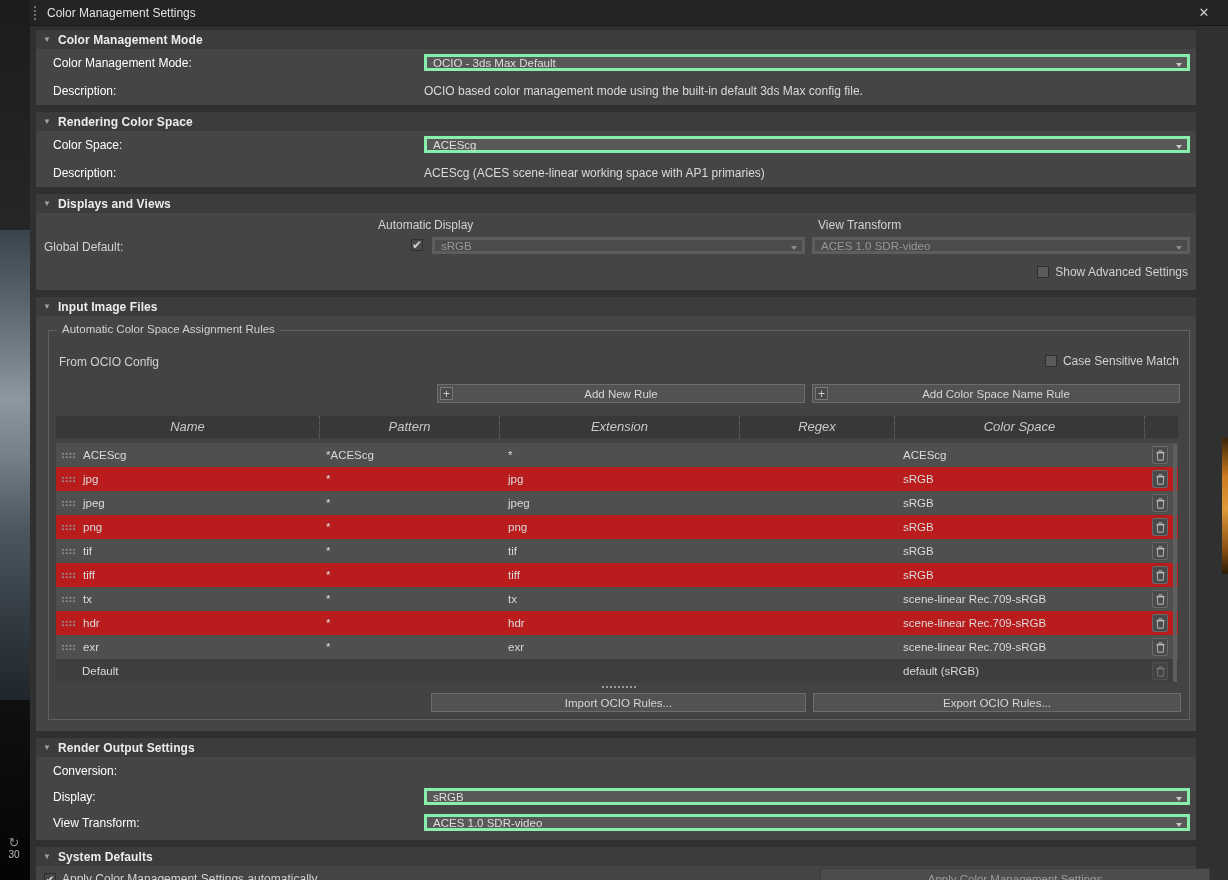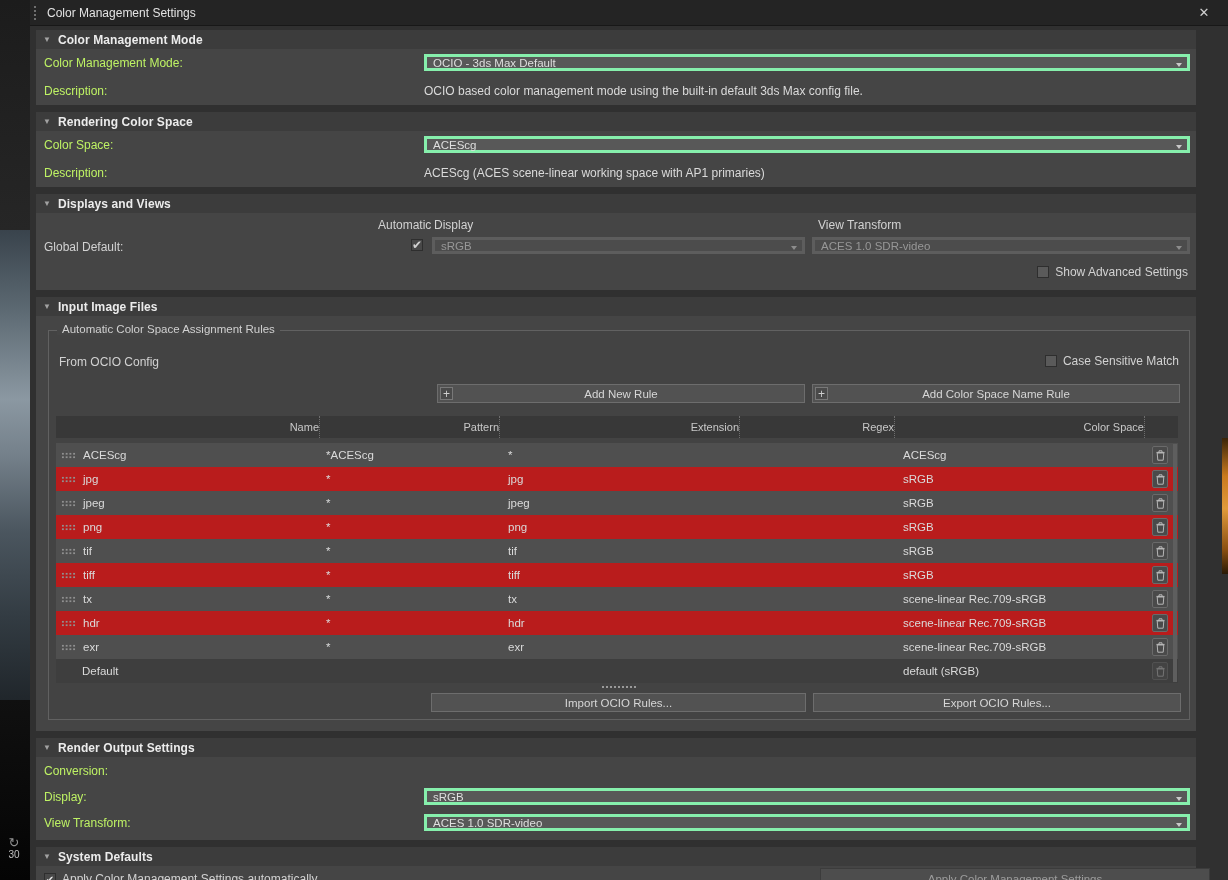--- a/index.html
+++ b/index.html
@@ -41,21 +41,21 @@
 
   .content { position:absolute; top:27px; left:0; right:0; bottom:0; padding:3px 32px 0 6px; }
 
   .rollout { margin-bottom:7px; background:#454545; }
   .rollout-header { height:19px; background:#3c3c3c; display:flex; align-items:center; padding-left:7px; gap:7px; cursor:pointer; }
   .rollout-header .tri { font-size:8px; color:#a2a2a2; line-height:8px; }
   .rollout-header .rtitle { font-size:12px; font-weight:bold; color:#ececec; letter-spacing:.1px; }
   .rbody { position:relative; }
 
   .frow { display:flex; align-items:center; height:17px; }
-  .flabel { flex:0 0 388px; padding-left:8px; font-size:12px; color:#bef264; }
+  .flabel { flex:0 0 388px; padding-left:17px; font-size:12px; color:#ffffff; }
   .fvalue { font-size:12px; color:#dadada; }
 
   .combo { position:relative; height:17px; background:#585858; border:3px solid #86efac;
            display:flex; align-items:center; padding:0 18px 0 6px; font-size:11.5px; color:#dedede; cursor:pointer; }
   .combo .arrow { position:absolute; right:5px; top:6px; width:0; height:0;
                   border-left:3.5px solid transparent; border-right:3.5px solid transparent; border-top:4.5px solid #c9c9c9; }
   .combo.grow { flex:1; margin-right:6px; }
   .combo.disabled { background:#4c4c4c; border-color:#5d5d5d; color:#979797; cursor:default; }
   .combo.disabled .arrow { border-top-color:#8c8c8c; }
 
@@ -77,22 +77,22 @@
   .gb-label { position:absolute; top:-8px; left:8px; background:#454545; padding:0 5px; font-size:11.5px; color:#d0d0d0; }
 
   .addrow { position:absolute; left:388px; top:53px; display:flex; gap:7px; }
   .addbtn { position:relative; width:368px; height:19px; background:#525252; border:1px solid #6d6d6d;
             color:#d6d6d6; font-size:11.5px; font-family:inherit; cursor:pointer; }
   .addbtn .plusbox { position:absolute; left:2px; top:2px; width:13px; height:13px; border:1px solid #787878;
                      background:#4a4a4a; line-height:12px; font-size:12px; color:#cfcfcf; text-align:center; }
 
   .thead { position:absolute; left:7px; top:85px; width:1122px; height:22px; background:#383838;
            display:grid; grid-template-columns:264px 180px 240px 155px 250px 33px; }
-  .thead .hc { font-size:11px; color:#c8c8c8; text-align:right; line-height:22px; height:22px;
-               border-right:1px dotted #6d6d6d; overflow:hidden; cursor:pointer; }
+  .thead .hc { font-size:13px; color:#c8c8c8; text-align:center; line-height:22px; height:22px;
+               border-right:1px dotted #6d6d6d; overflow:hidden; cursor:pointer;font-style:italic; }
   .thead .hc:last-child { border-right:none; }
 
   .tbody { position:absolute; left:7px; top:112px; width:1122px; }
   .trow { display:grid; grid-template-columns:264px 180px 240px 155px 250px 33px; height:24px; align-items:center;
           font-size:11.5px; color:#dadada; cursor:default; }
   .trow.light { background:#4f4f4f; }
   .trow.dark  { background:#b91c1c; }
   .trow.default-row { background:#3e3e3e; }
   .cell { padding-left:8px; white-space:nowrap; overflow:hidden; }
   .cell.namecell { display:flex; align-items:center; padding-left:5px; gap:7px; }

